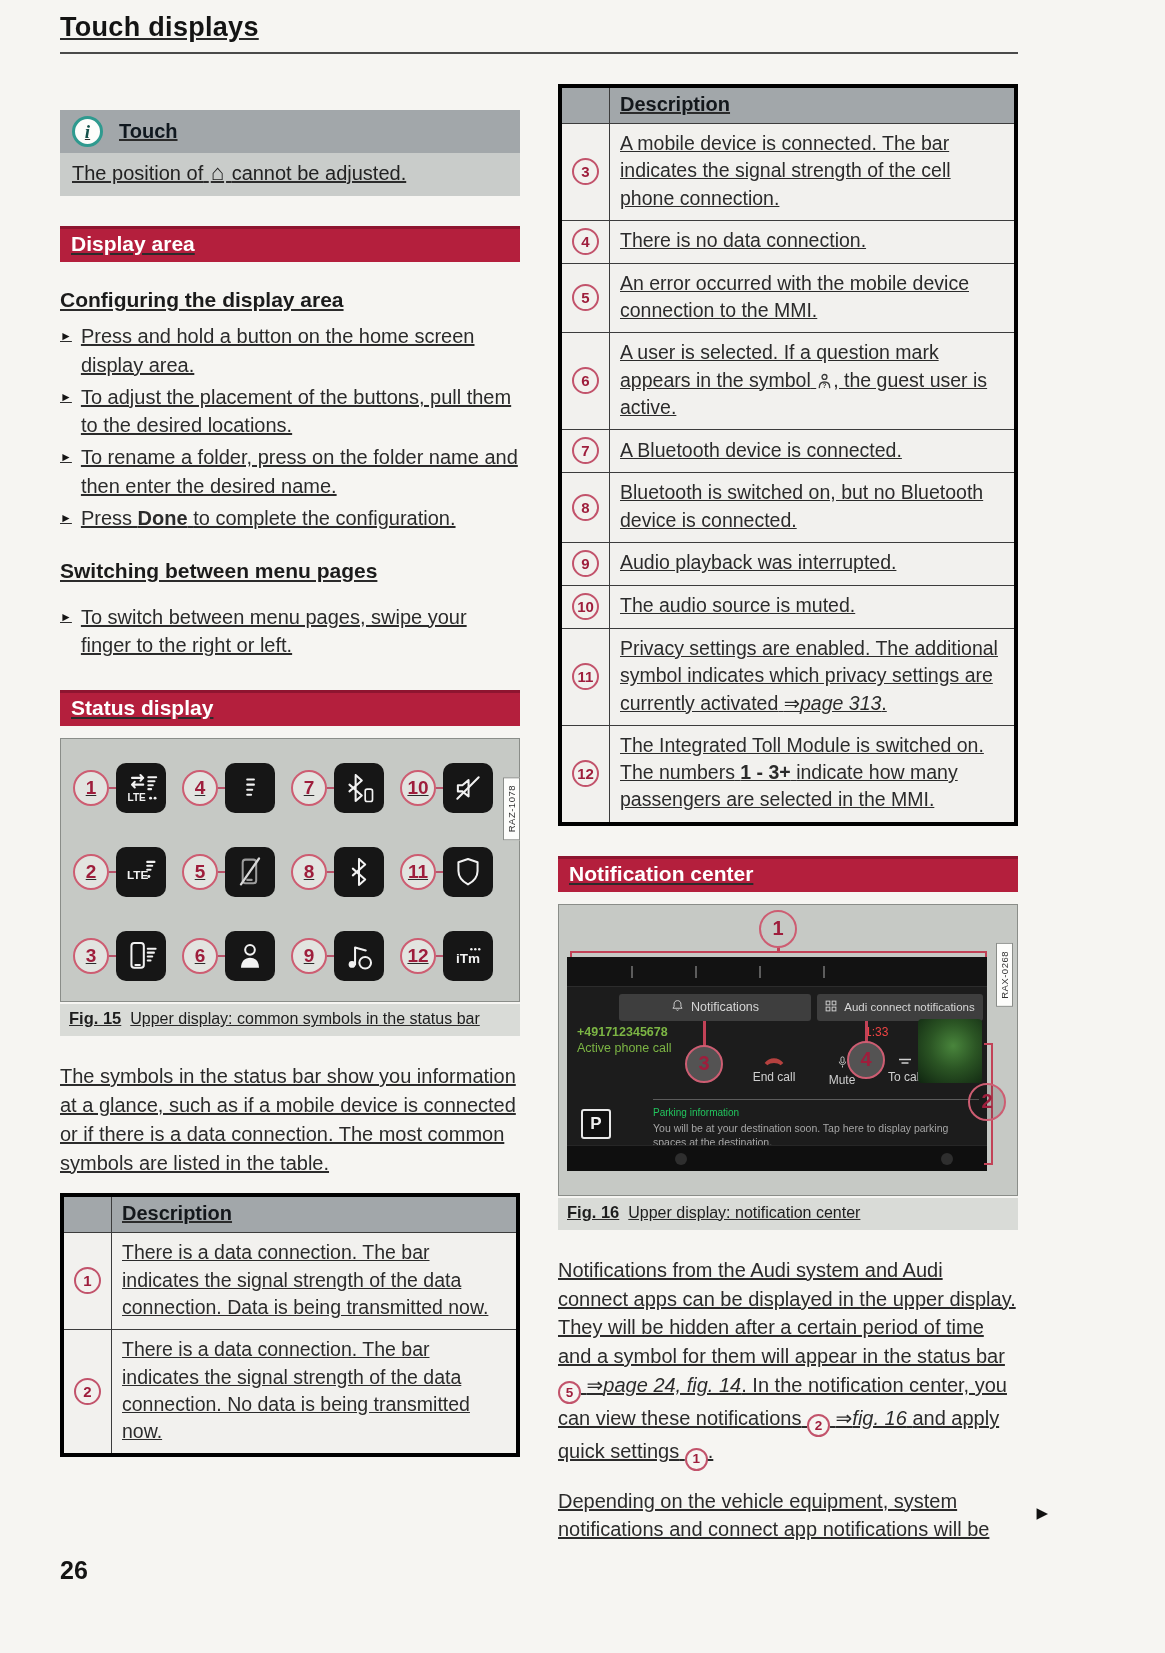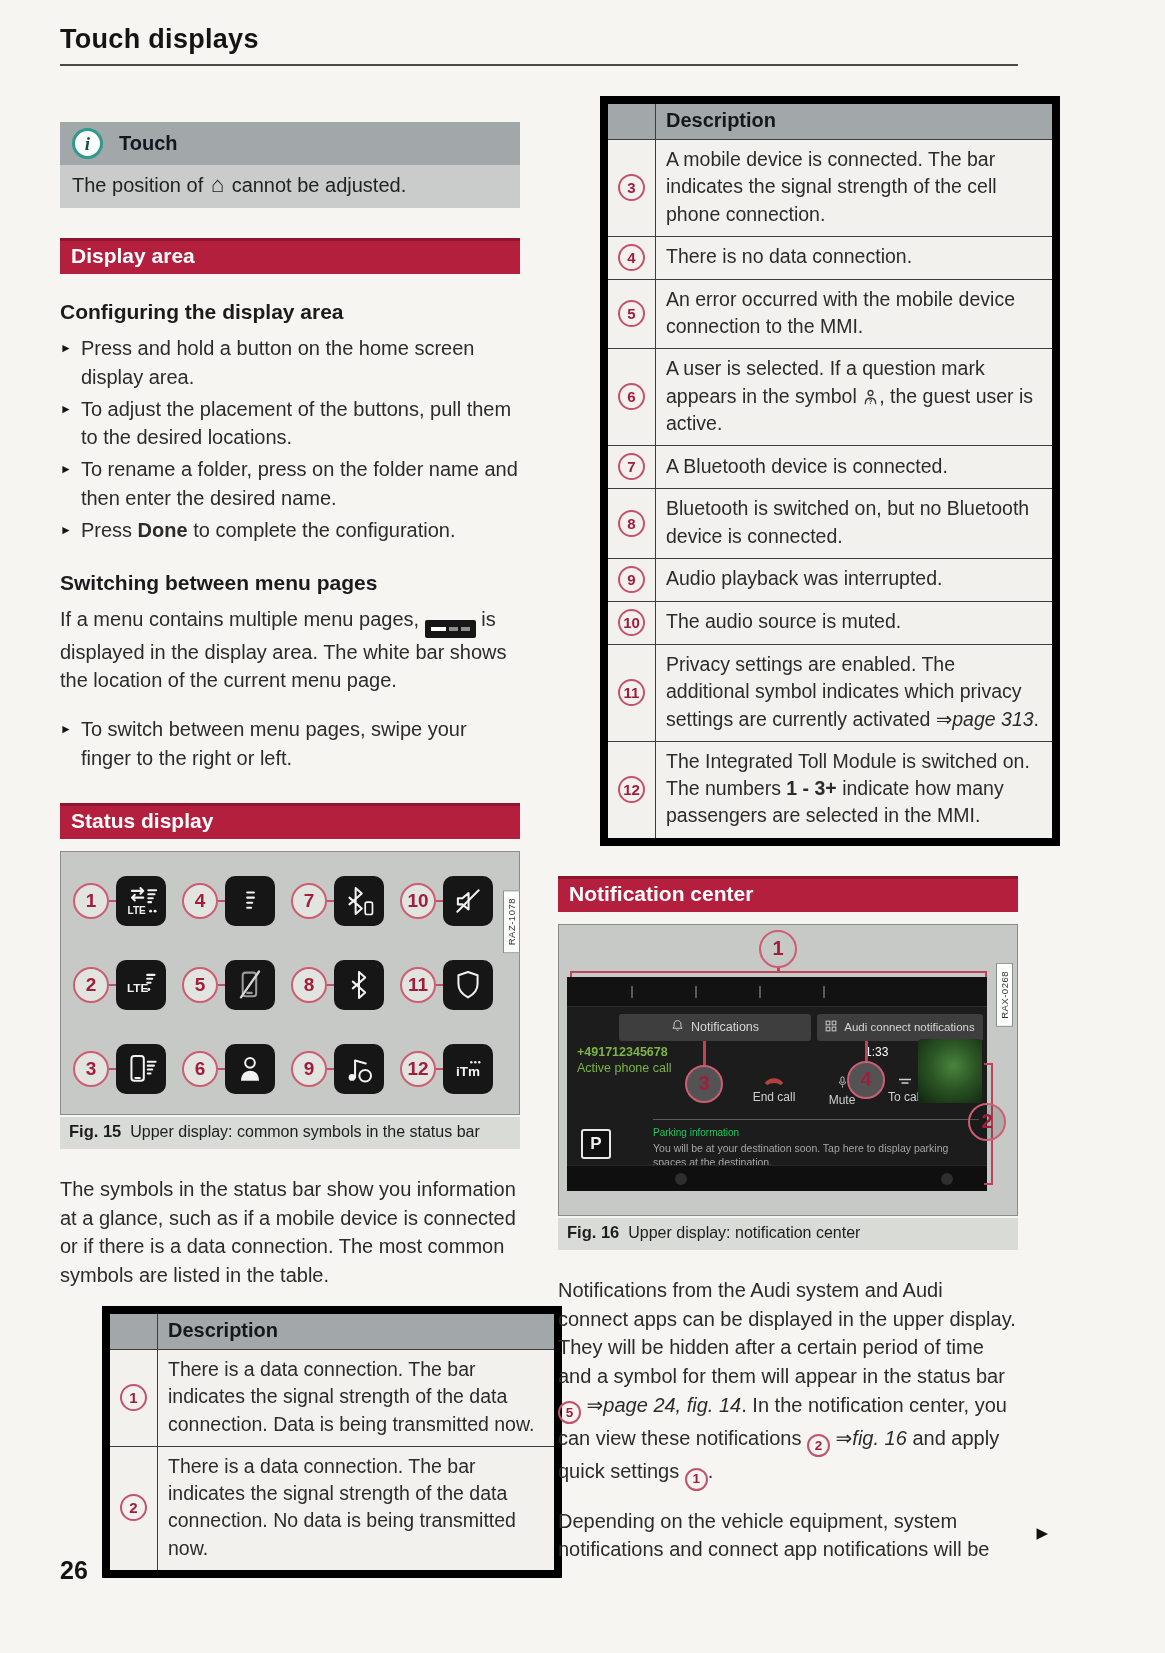--- a/index.html
+++ b/index.html
@@ -1,21 +1,21 @@
 <!DOCTYPE html>
 <html><head>
 <meta charset="utf-8">
 <style>
   * { margin:0; padding:0; box-sizing:border-box; }
   body{
     width:1165px; height:1653px; position:relative; overflow:hidden;
     background:#f6f5f2; color:#2b2b2b;
     font-family:"Liberation Sans", sans-serif;
   }
-  .page{ position:absolute; inset:0; padding:24px 0 0 60px; }
+  .page{ position:absolute; inset:0; padding:12px 0 0 60px;text-decoration:underline; }
   .page-title{ font-size:27px; font-weight:bold; color:#141414; letter-spacing:.3px; }
   .title-rule{ width:958px; border-bottom:2px solid #4a4a4a; margin-top:9px; }
   .columns{ display:flex; gap:38px; margin-top:26px; }
   .col{ width:460px; flex:0 0 460px; }
 
   p.body, .bullet-text{ font-size:20px; line-height:1.44; color:#2b2b2b; }
   .subhead{ font-size:21px; font-weight:bold; color:#1b1b1b; margin:26px 0 10px; }
 
   
   .tips-box{ margin-top:30px; }
@@ -52,21 +52,21 @@
   .fig15-grid{ display:grid; grid-template-columns:repeat(4,1fr); row-gap:34px; }
   .sym-cell{ display:flex; align-items:center; }
   .ccircle{ width:36px; height:36px; border-radius:50%; border:2.5px solid #cd5d72; background:rgba(250,249,246,.55);
     color:#9e1e3c; font-weight:bold; font-size:19px; display:flex; align-items:center; justify-content:center; flex:0 0 auto; }
   .sym-dash{ width:7px; height:2.5px; background:#b8536a; flex:0 0 auto; }
   .sym-tile{ width:50px; height:50px; border-radius:10px; background:#161616; display:flex;
     align-items:center; justify-content:center; flex:0 0 auto; }
   .sym-tile svg{ width:36px; height:36px; }
 
   
-  table.desc{ width:100%; border-collapse:collapse; border:8px solid #000000; margin-top:16px;margin-left:42px; }
+  table.desc{ width:100%; border-collapse:collapse; border:4px solid #000000; margin-top:16px; }
   table.desc th{ background:#a2a7aa; color:#14181c; text-align:left; font-size:20px; padding:5px 10px 7px; border:1px solid #3c3c3c; }
   table.desc td{ background:#f2f1ee; border:1px solid #3c3c3c; padding:6px 10px 8px; font-size:19.5px; line-height:1.4; vertical-align:middle; }
   td.numcol, th.numcol{ width:48px; text-align:center; }
   .cnum{ display:inline-flex; width:27px; height:27px; border:2px solid #c2536b; border-radius:50%;
     color:#9e1e3c; font-weight:bold; font-size:15px; align-items:center; justify-content:center; }
   .cnum-inline{ display:inline-flex; width:23px; height:23px; border:2px solid #c2536b; border-radius:50%;
     color:#9e1e3c; font-weight:bold; font-size:13.5px; align-items:center; justify-content:center; vertical-align:-5px; }
   .ref{ font-style:italic; }
   .uq-icon svg{ vertical-align:-3px; }
 
@@ -88,21 +88,21 @@
   .bracket2{ position:absolute; right:24px; top:138px; height:122px; width:9px;
     border-top:2.5px solid #c24257; border-right:2.5px solid #c24257; border-bottom:2.5px solid #c24257; }
   .status-strip{ position:absolute; top:0; left:0; right:0; height:30px; background:#121212; border-bottom:1px solid #2c2c2c; }
   .tick{ position:absolute; top:9px; width:2px; height:12px; background:#5c5c5c; }
   .nc-tab{ position:absolute; top:37px; height:27px; background:#3e3e3e; border-radius:3px; color:#d6d6d6;
     display:flex; align-items:center; justify-content:center; gap:7px; }
   .tab1{ left:52px; width:192px; font-size:12.5px; }
   .tab2{ left:250px; width:166px; font-size:11.5px; }
   .phone-number{ position:absolute; top:68px; left:10px; color:#7cb544; font-size:12.5px; font-weight:bold; }
   .phone-status{ position:absolute; top:84px; left:10px; color:#7cb544; font-size:12.5px; }
-  .call-time{ position:absolute; top:68px; left:298px; color:#ffffff; font-size:12px; }
+  .call-time{ position:absolute; top:68px; left:298px; color:#ef4444; font-size:12px; }
   .action{ position:absolute; top:98px; text-align:center; color:#cfcfcf; font-size:12px; }
   .action .alabel{ display:block; margin-top:1px; }
   .act-end{ left:176px; width:62px; }
   .act-mute{ left:252px; width:46px; }
   .act-tocall{ left:312px; width:52px; }
   .caller-photo{ position:absolute; top:62px; right:5px; width:64px; height:64px; border-radius:4px;
     background:radial-gradient(circle at 55% 42%, #49853c 0%, #2b5524 45%, #0f2410 100%); }
   .nc-divider{ position:absolute; top:142px; left:86px; right:8px; height:1px; background:#5c5c5c; }
   .parking-icon{ position:absolute; top:152px; left:14px; width:30px; height:30px; border:2px solid #e8e8e8;
     border-radius:3px; background:#101010; color:#efefef; font-weight:bold; font-size:17px;
@@ -167,29 +167,20 @@
         <span class="marker">►</span>
         <span class="bullet-text">
           <span>Press</span>
           <b>Done</b>
           <span>to complete the configuration.</span>
         </span>
       </div>
 
       <div class="subhead">Switching between menu pages</div>
 
-      <p class="body">
-        <span>If a menu contains multiple menu pages,</span>
-        <span class="menu-pages-icon">
-            <span class="b1"></span>
-            <span class="b2"></span>
-            <span class="b3"></span>
-          </span>
-        <span>is displayed in the display area. The white bar shows the location of the current menu page.</span>
-      </p>
 
       <div class="bullet" style="margin-top:20px;">
         <span class="marker">►</span>
         <span class="bullet-text">To switch between menu pages, swipe your finger to the right or left.</span>
       </div>
 
       <div class="section-bar">Status display</div>
 
       <div class="figure fig15">
         <div class="fig15-grid">

